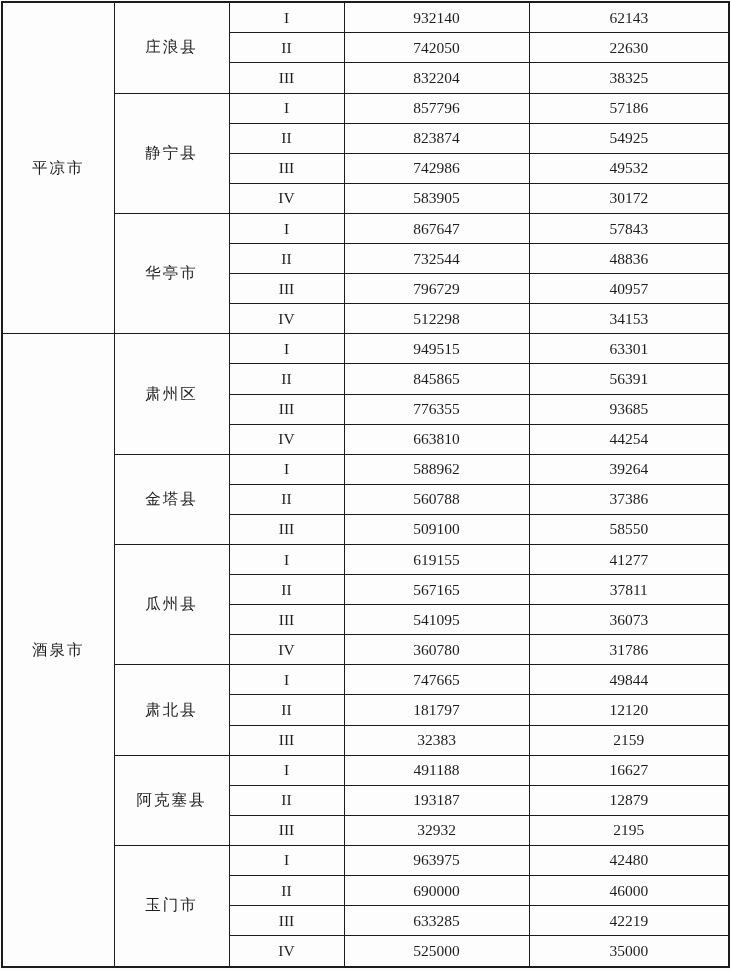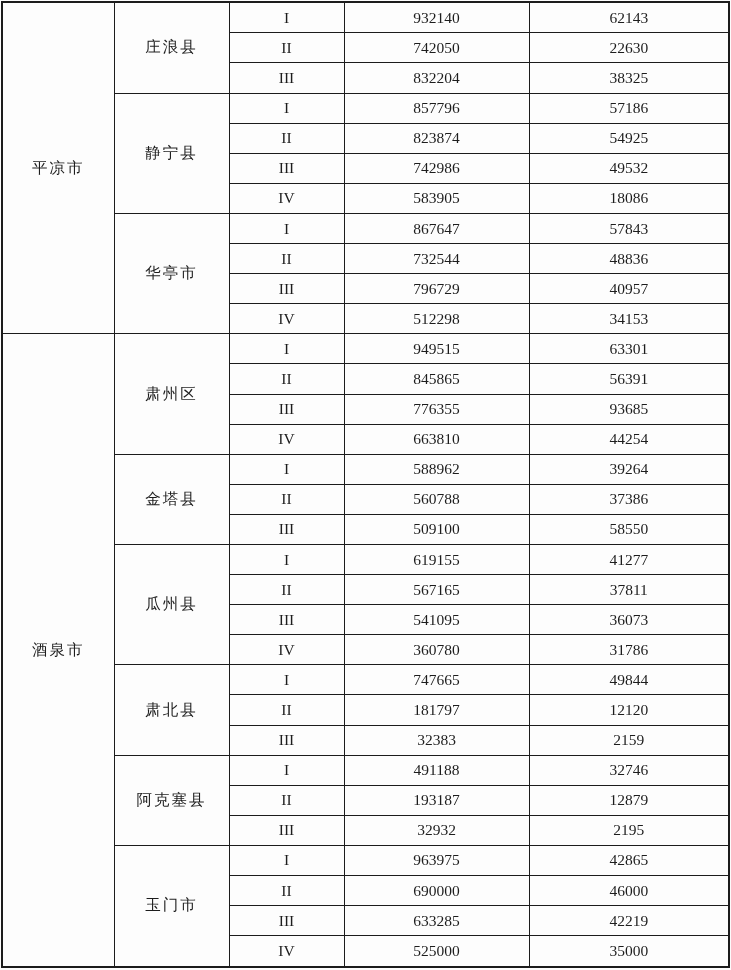--- a/index.html
+++ b/index.html
@@ -81,21 +81,21 @@
         <td class="value-cell value-cell-2">54925</td>
       </tr>
       <tr>
         <td class="grade-cell">III</td>
         <td class="value-cell value-cell-1">742986</td>
         <td class="value-cell value-cell-2">49532</td>
       </tr>
       <tr>
         <td class="grade-cell">IV</td>
         <td class="value-cell value-cell-1">583905</td>
-        <td class="value-cell value-cell-2">18086</td>
+        <td class="value-cell value-cell-2">30172</td>
       </tr>
       <tr>
         <td rowspan="4" class="county-cell">华亭市</td>
         <td class="grade-cell">I</td>
         <td class="value-cell value-cell-1">867647</td>
         <td class="value-cell value-cell-2">57843</td>
       </tr>
       <tr>
         <td class="grade-cell">II</td>
         <td class="value-cell value-cell-1">732544</td>
@@ -183,37 +183,37 @@
       </tr>
       <tr>
         <td class="grade-cell">III</td>
         <td class="value-cell value-cell-1">32383</td>
         <td class="value-cell value-cell-2">2159</td>
       </tr>
       <tr>
         <td rowspan="3" class="county-cell">阿克塞县</td>
         <td class="grade-cell">I</td>
         <td class="value-cell value-cell-1">491188</td>
-        <td class="value-cell value-cell-2">32746</td>
+        <td class="value-cell value-cell-2">16627</td>
       </tr>
       <tr>
         <td class="grade-cell">II</td>
         <td class="value-cell value-cell-1">193187</td>
         <td class="value-cell value-cell-2">12879</td>
       </tr>
       <tr>
         <td class="grade-cell">III</td>
         <td class="value-cell value-cell-1">32932</td>
         <td class="value-cell value-cell-2">2195</td>
       </tr>
       <tr>
         <td rowspan="4" class="county-cell">玉门市</td>
         <td class="grade-cell">I</td>
         <td class="value-cell value-cell-1">963975</td>
-        <td class="value-cell value-cell-2">42865</td>
+        <td class="value-cell value-cell-2">42480</td>
       </tr>
       <tr>
         <td class="grade-cell">II</td>
         <td class="value-cell value-cell-1">690000</td>
         <td class="value-cell value-cell-2">46000</td>
       </tr>
       <tr>
         <td class="grade-cell">III</td>
         <td class="value-cell value-cell-1">633285</td>
         <td class="value-cell value-cell-2">42219</td>

